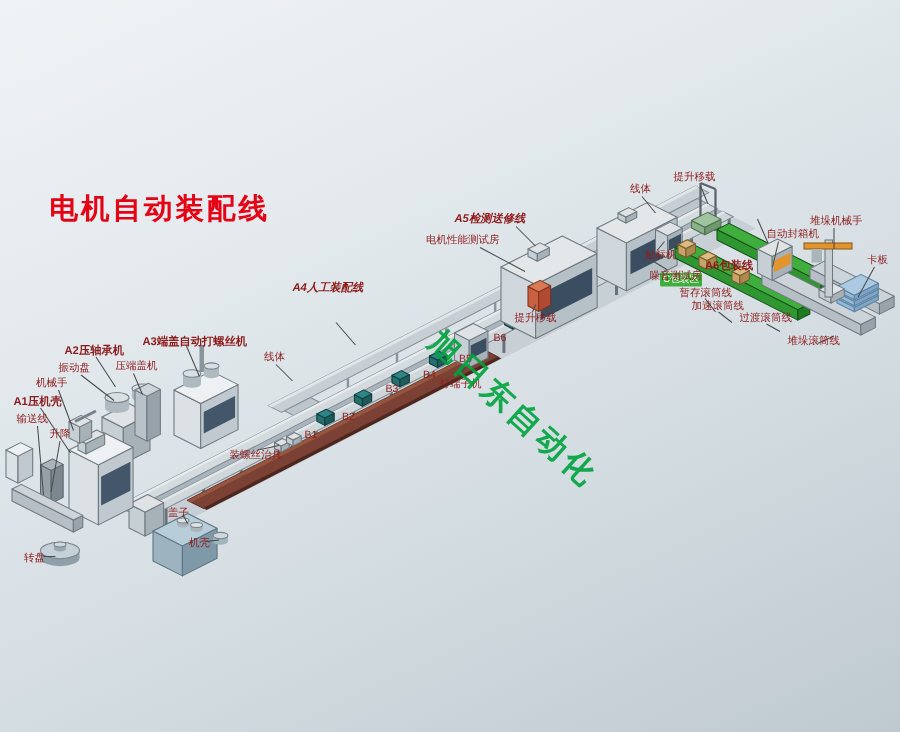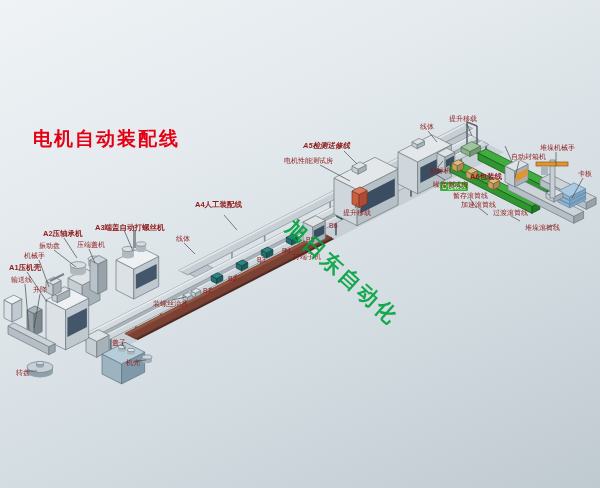--- a/index.html
+++ b/index.html
@@ -302,21 +302,21 @@
       <span class="lbl em" style="left: 303px; top: 142px; font-style: italic;">A5检测送修线</span>
       <span class="lbl" style="left: 284px; top: 157px;">电机性能测试房</span>
       <span class="lbl" style="left: 343px; top: 209px;">提升移载</span>
       <span class="lbl" style="left: 329px; top: 222px;">B6</span>
       <span class="lbl" style="left: 306px; top: 236px;">B5</span>
       <span class="lbl" style="left: 282px; top: 247px;">B4</span>
       <span class="lbl" style="left: 257px; top: 256px;">B3</span>
       <span class="lbl" style="left: 228px; top: 275px;">B2</span>
       <span class="lbl" style="left: 203px; top: 287px;">B1</span>
       <span class="lbl" style="left: 293px; top: 253px;">打端子机</span>
-      <span class="lbl em" style="left: 195px; top: 201px;">A4人工装配线</span>
+      <span class="lbl em" style="left: 195px; top: 188px; font-style: italic;">A4人工装配线</span>
       <span class="lbl" style="left: 176px; top: 235px;">线体</span>
       <span class="lbl em" style="left: 95px; top: 224px;">A3端盖自动打螺丝机</span>
       <span class="lbl em" style="left: 43px; top: 230px; text-align: right;">A2压轴承机</span>
       <span class="lbl" style="left: 39px; top: 242px;">振动盘</span>
       <span class="lbl" style="left: 77px; top: 241px;">压端盖机</span>
       <span class="lbl" style="left: 24px; top: 252px;">机械手</span>
       <span class="lbl em" style="left: 9px; top: 264px;">A1压机壳</span>
       <span class="lbl" style="left: 11px; top: 276px;">输送线</span>
       <span class="lbl" style="left: 33px; top: 286px;">升降</span>
       <span class="lbl" style="left: 153px; top: 300px;">装螺丝治具</span>

